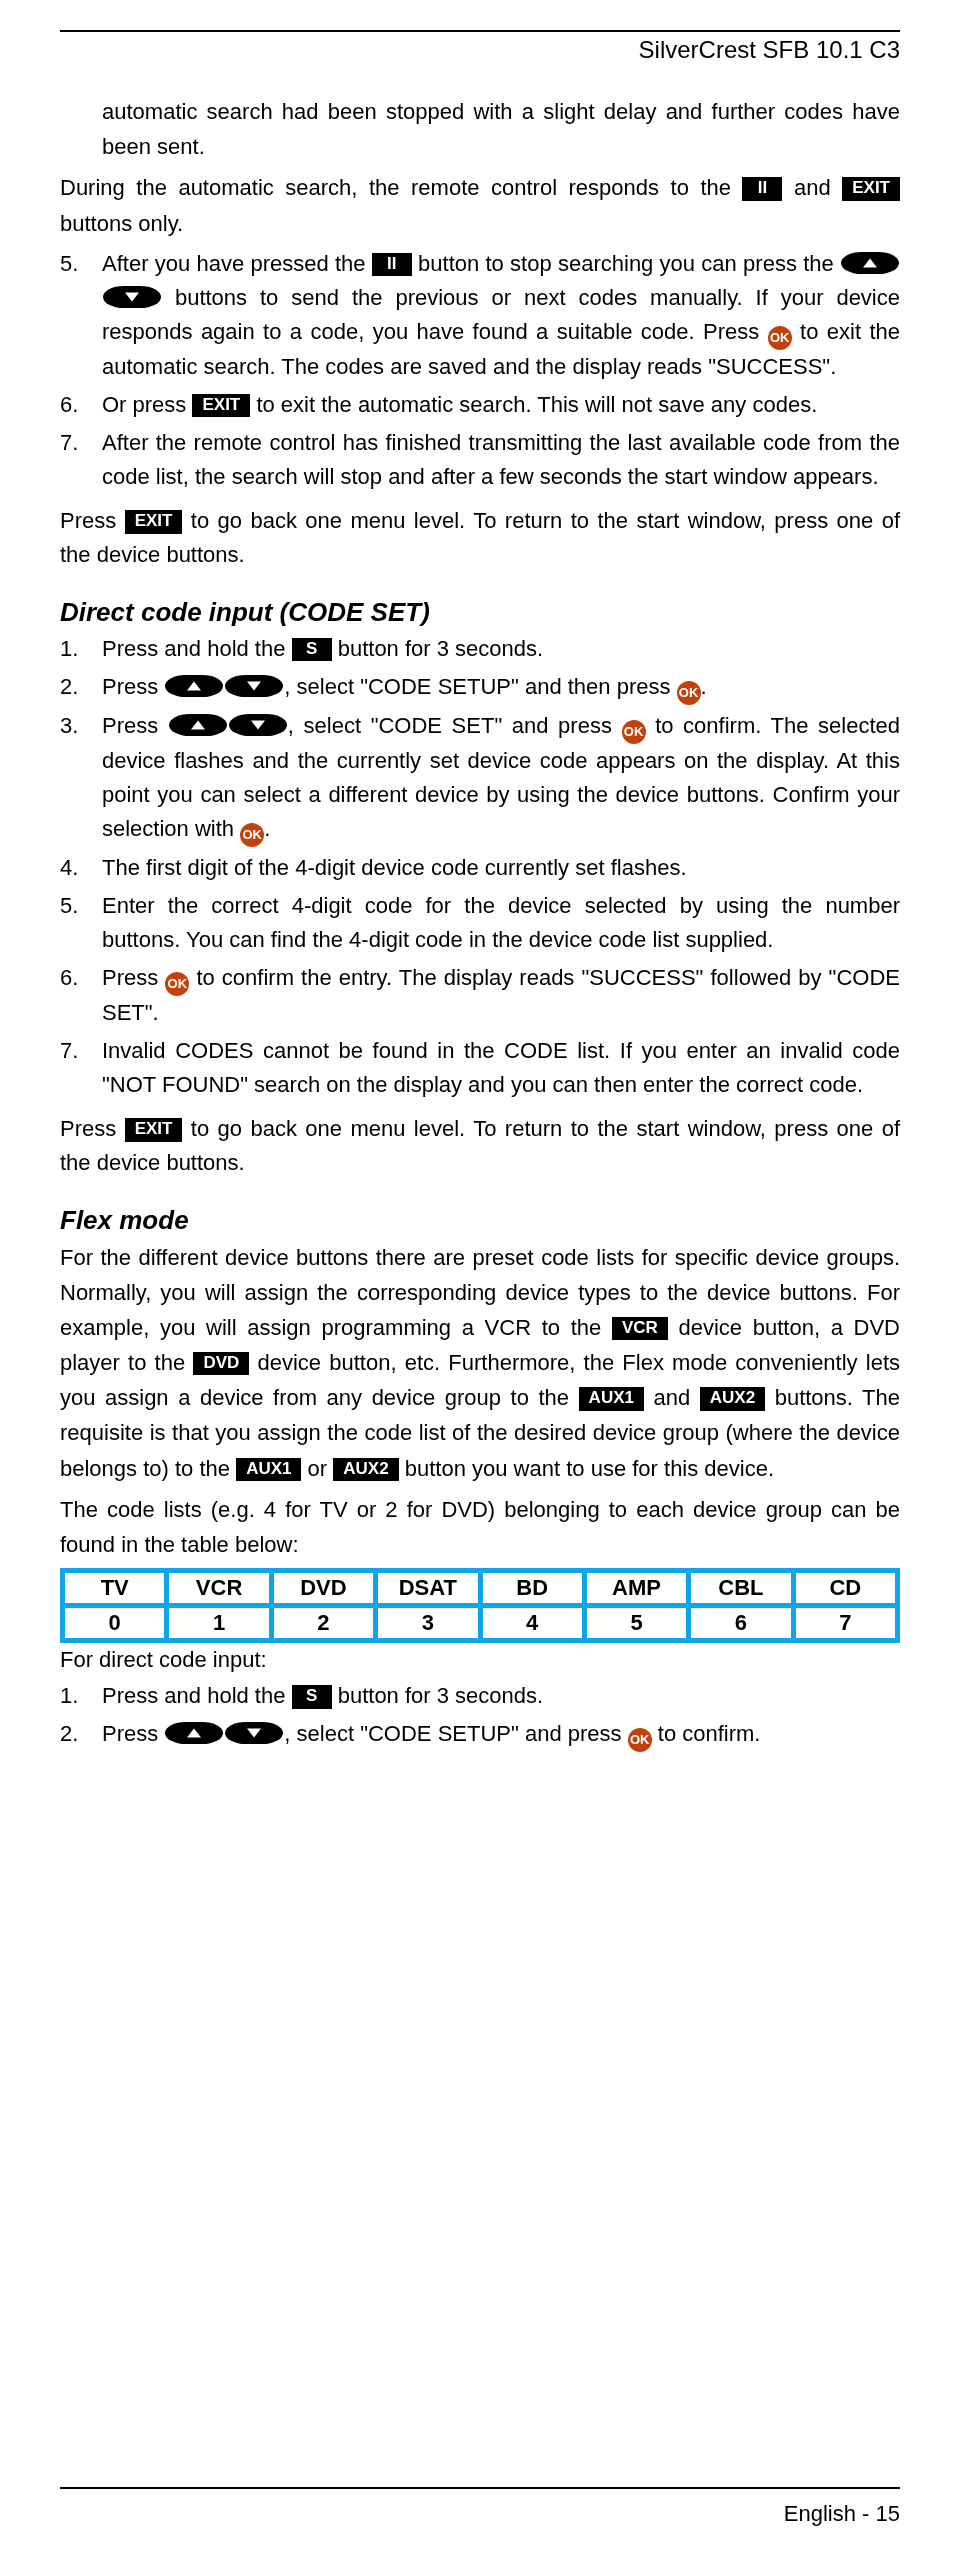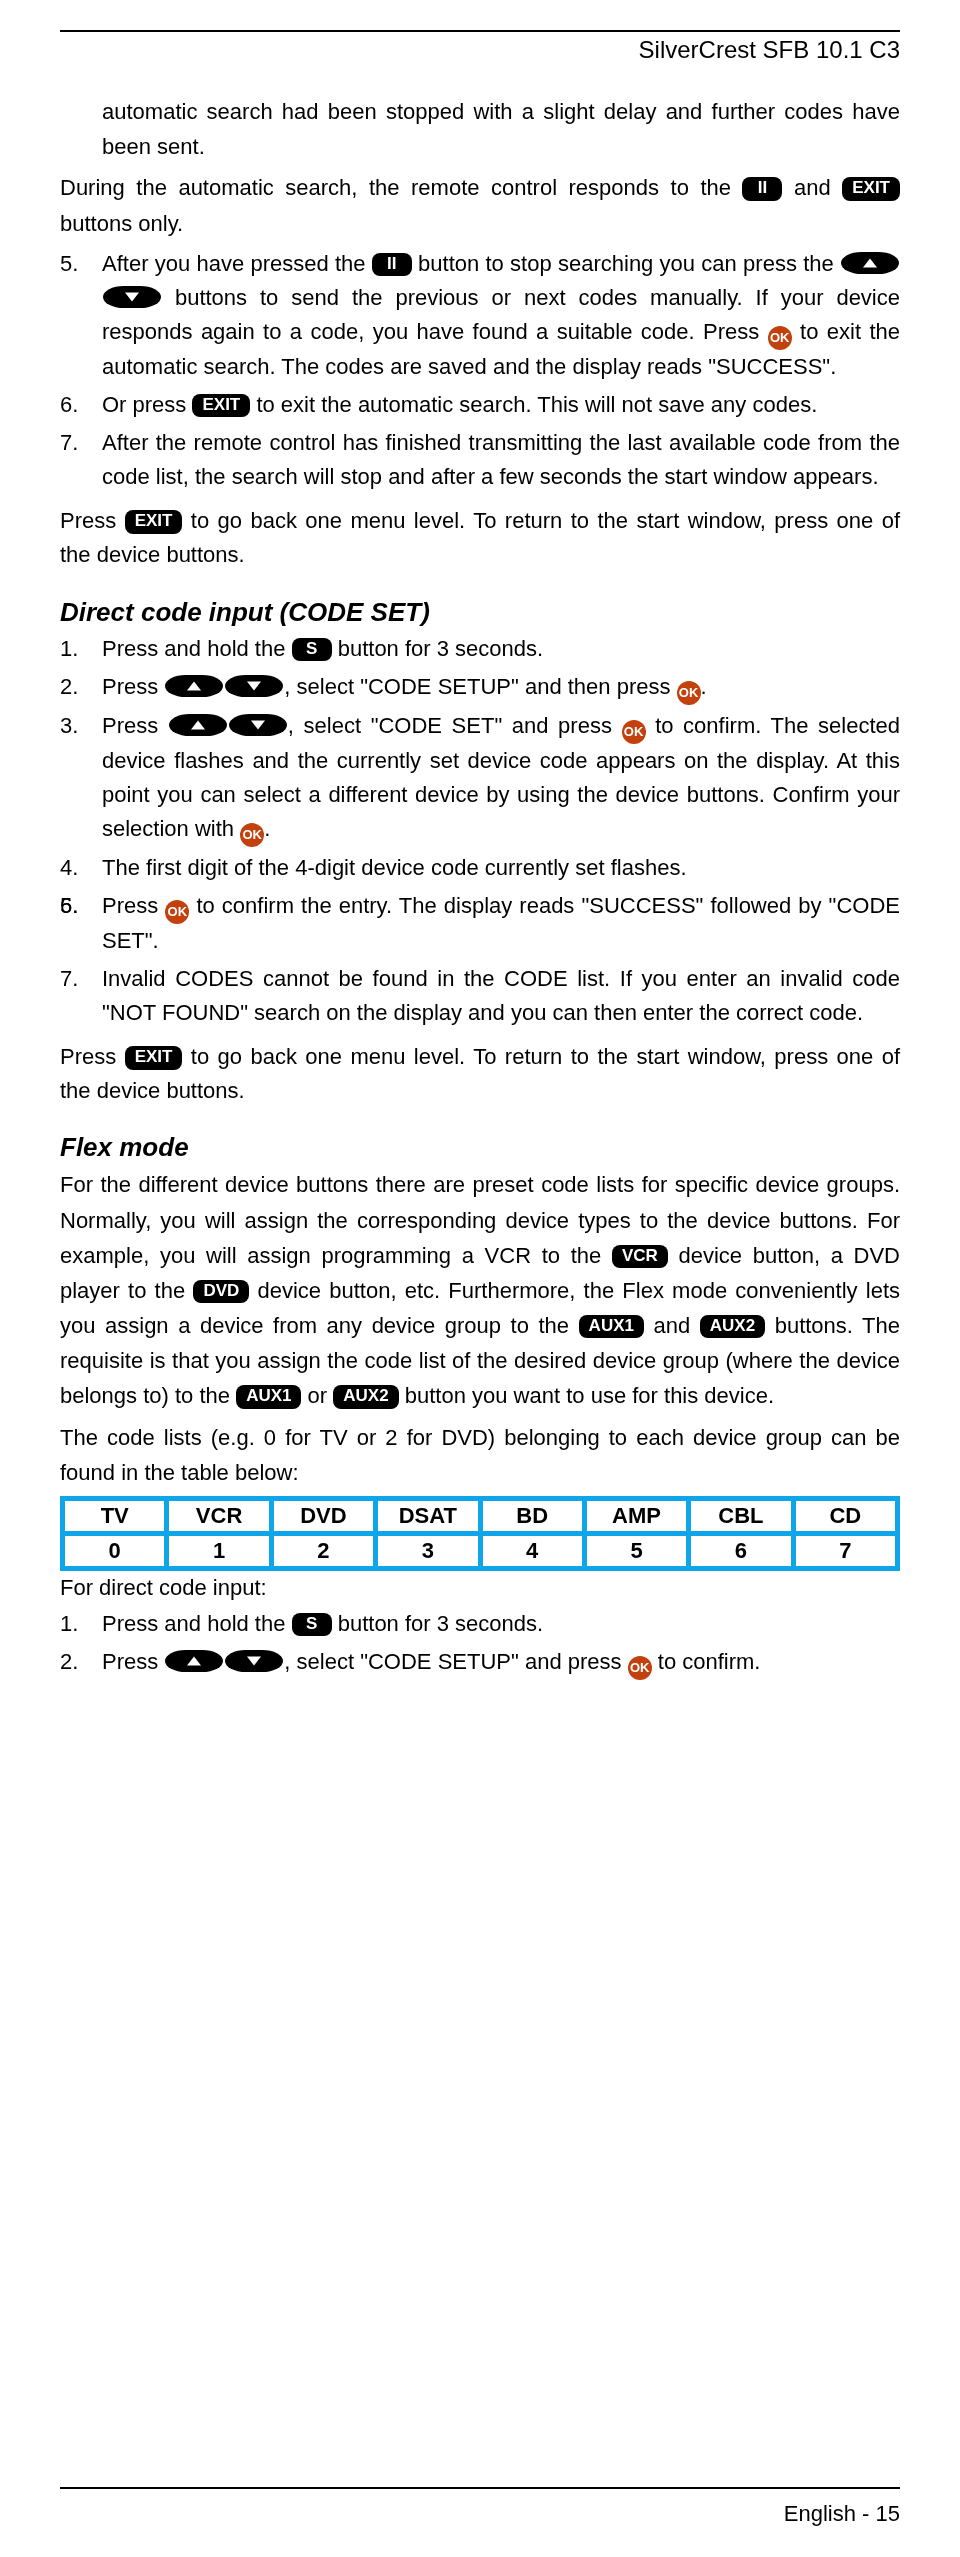--- a/index.html
+++ b/index.html
@@ -35,21 +35,21 @@
   .inline-para {
     line-height: 1.6;
   }
   .btn {
     display: inline-block;
     background: #000;
     color: #fff;
     font-weight: bold;
     font-size: 17px;
     padding: 1px 10px 2px 10px;
-    border-radius: 8px;
+    border-radius: 0;
     vertical-align: 2px;
     font-family: Arial, sans-serif;
     line-height: 1.2;
     min-width: 20px;
     text-align: center;
   }
   .btn-ok {
     display: inline-block;
     background: #c2410c;
     color: #fff;
@@ -183,39 +183,40 @@
     <li><span class="num">2.</span>
       <span>Press </span><span class="arrow-up"></span><span class="arrow-down"></span><span>, select "CODE SETUP" and then press </span><span class="btn-ok">OK</span><span>.</span>
     </li>
     <li><span class="num">3.</span>
       <span>Press </span><span class="arrow-up"></span><span class="arrow-down"></span><span>, select "CODE SET" and press </span><span class="btn-ok">OK</span><span> to confirm. The selected device flashes and the currently set device code appears on the display. At this point you can select a different device by using the device buttons. Confirm your selection with </span><span class="btn-ok">OK</span><span>.</span>
     </li>
     <li><span class="num">4.</span>
       <span>The first digit of the 4-digit device code currently set flashes.</span>
     </li>
     <li><span class="num">5.</span>
+      <span>Enter the correct 4-digit code for the device selected by using the number buttons. You can find the 4-digit code in the device code list supplied.</span>
     </li>
     <li><span class="num">6.</span>
       <span>Press </span><span class="btn-ok">OK</span><span> to confirm the entry. The display reads "SUCCESS" followed by "CODE SET".</span>
     </li>
     <li><span class="num">7.</span>
       <span>Invalid CODES cannot be found in the CODE list. If you enter an invalid code "NOT FOUND" search on the display and you can then enter the correct code.</span>
     </li>
   </ol>
 
   <p class="post-press">
     <span>Press </span><span class="btn">EXIT</span><span> to go back one menu level. To return to the start window, press one of the device buttons.</span>
   </p>
 
   <div class="h2">Flex mode</div>
 
   <p class="para justify inline-para">
     <span>For the different device buttons there are preset code lists for specific device groups. Normally, you will assign the corresponding device types to the device buttons. For example, you will assign programming a VCR to the </span><span class="btn">VCR</span><span> device button, a DVD player to the </span><span class="btn">DVD</span><span> device button, etc. Furthermore, the Flex mode conveniently lets you assign a device from any device group to the </span><span class="btn">AUX1</span><span> and </span><span class="btn">AUX2</span><span> buttons. The requisite is that you assign the code list of the desired device group (where the device belongs to) to the </span><span class="btn">AUX1</span><span> or </span><span class="btn">AUX2</span><span> button you want to use for this device.</span>
   </p>
-  <p class="para justify inline-para">The code lists (e.g. 0 for TV or 2 for DVD) belonging to each device group can be found in the table below:</p>
+  <p class="para justify inline-para">The code lists (e.g. 4 for TV or 2 for DVD) belonging to each device group can be found in the table below:</p>
 
   <table class="codes">
     <tbody>
         <tr>
       <th>TV</th>
       <th>VCR</th>
       <th>DVD</th>
       <th>DSAT</th>
       <th>BD</th>
       <th>AMP</th>

